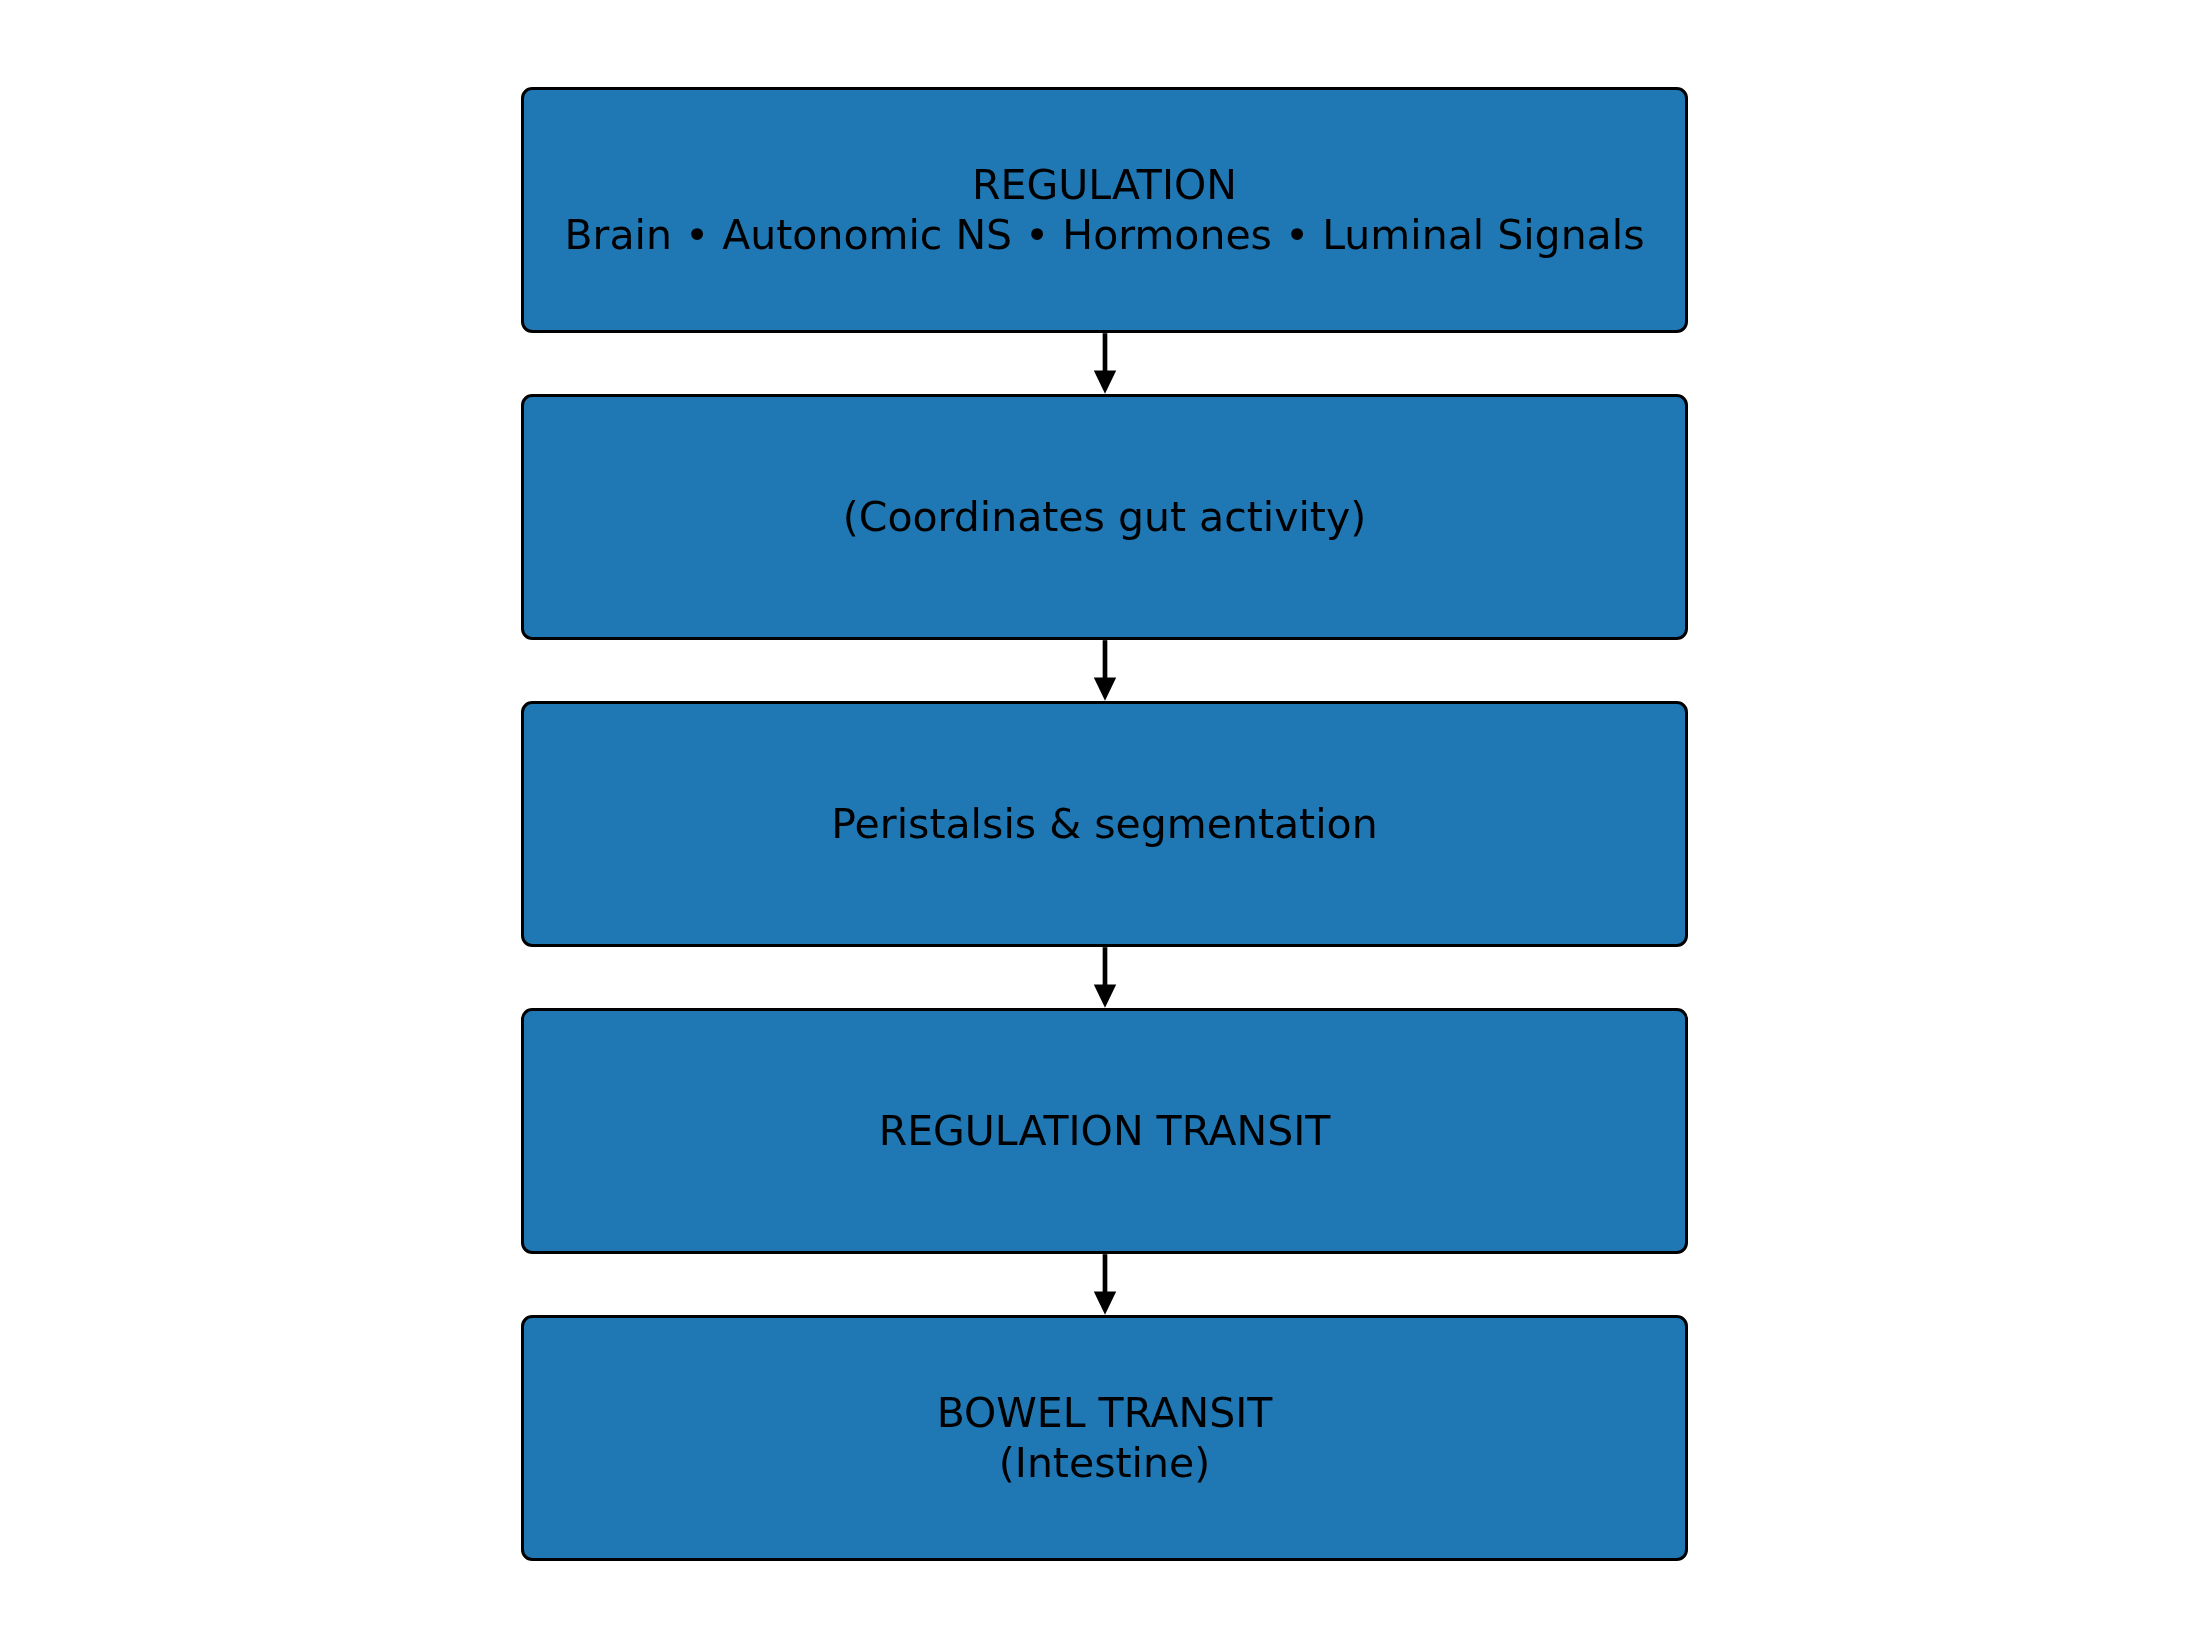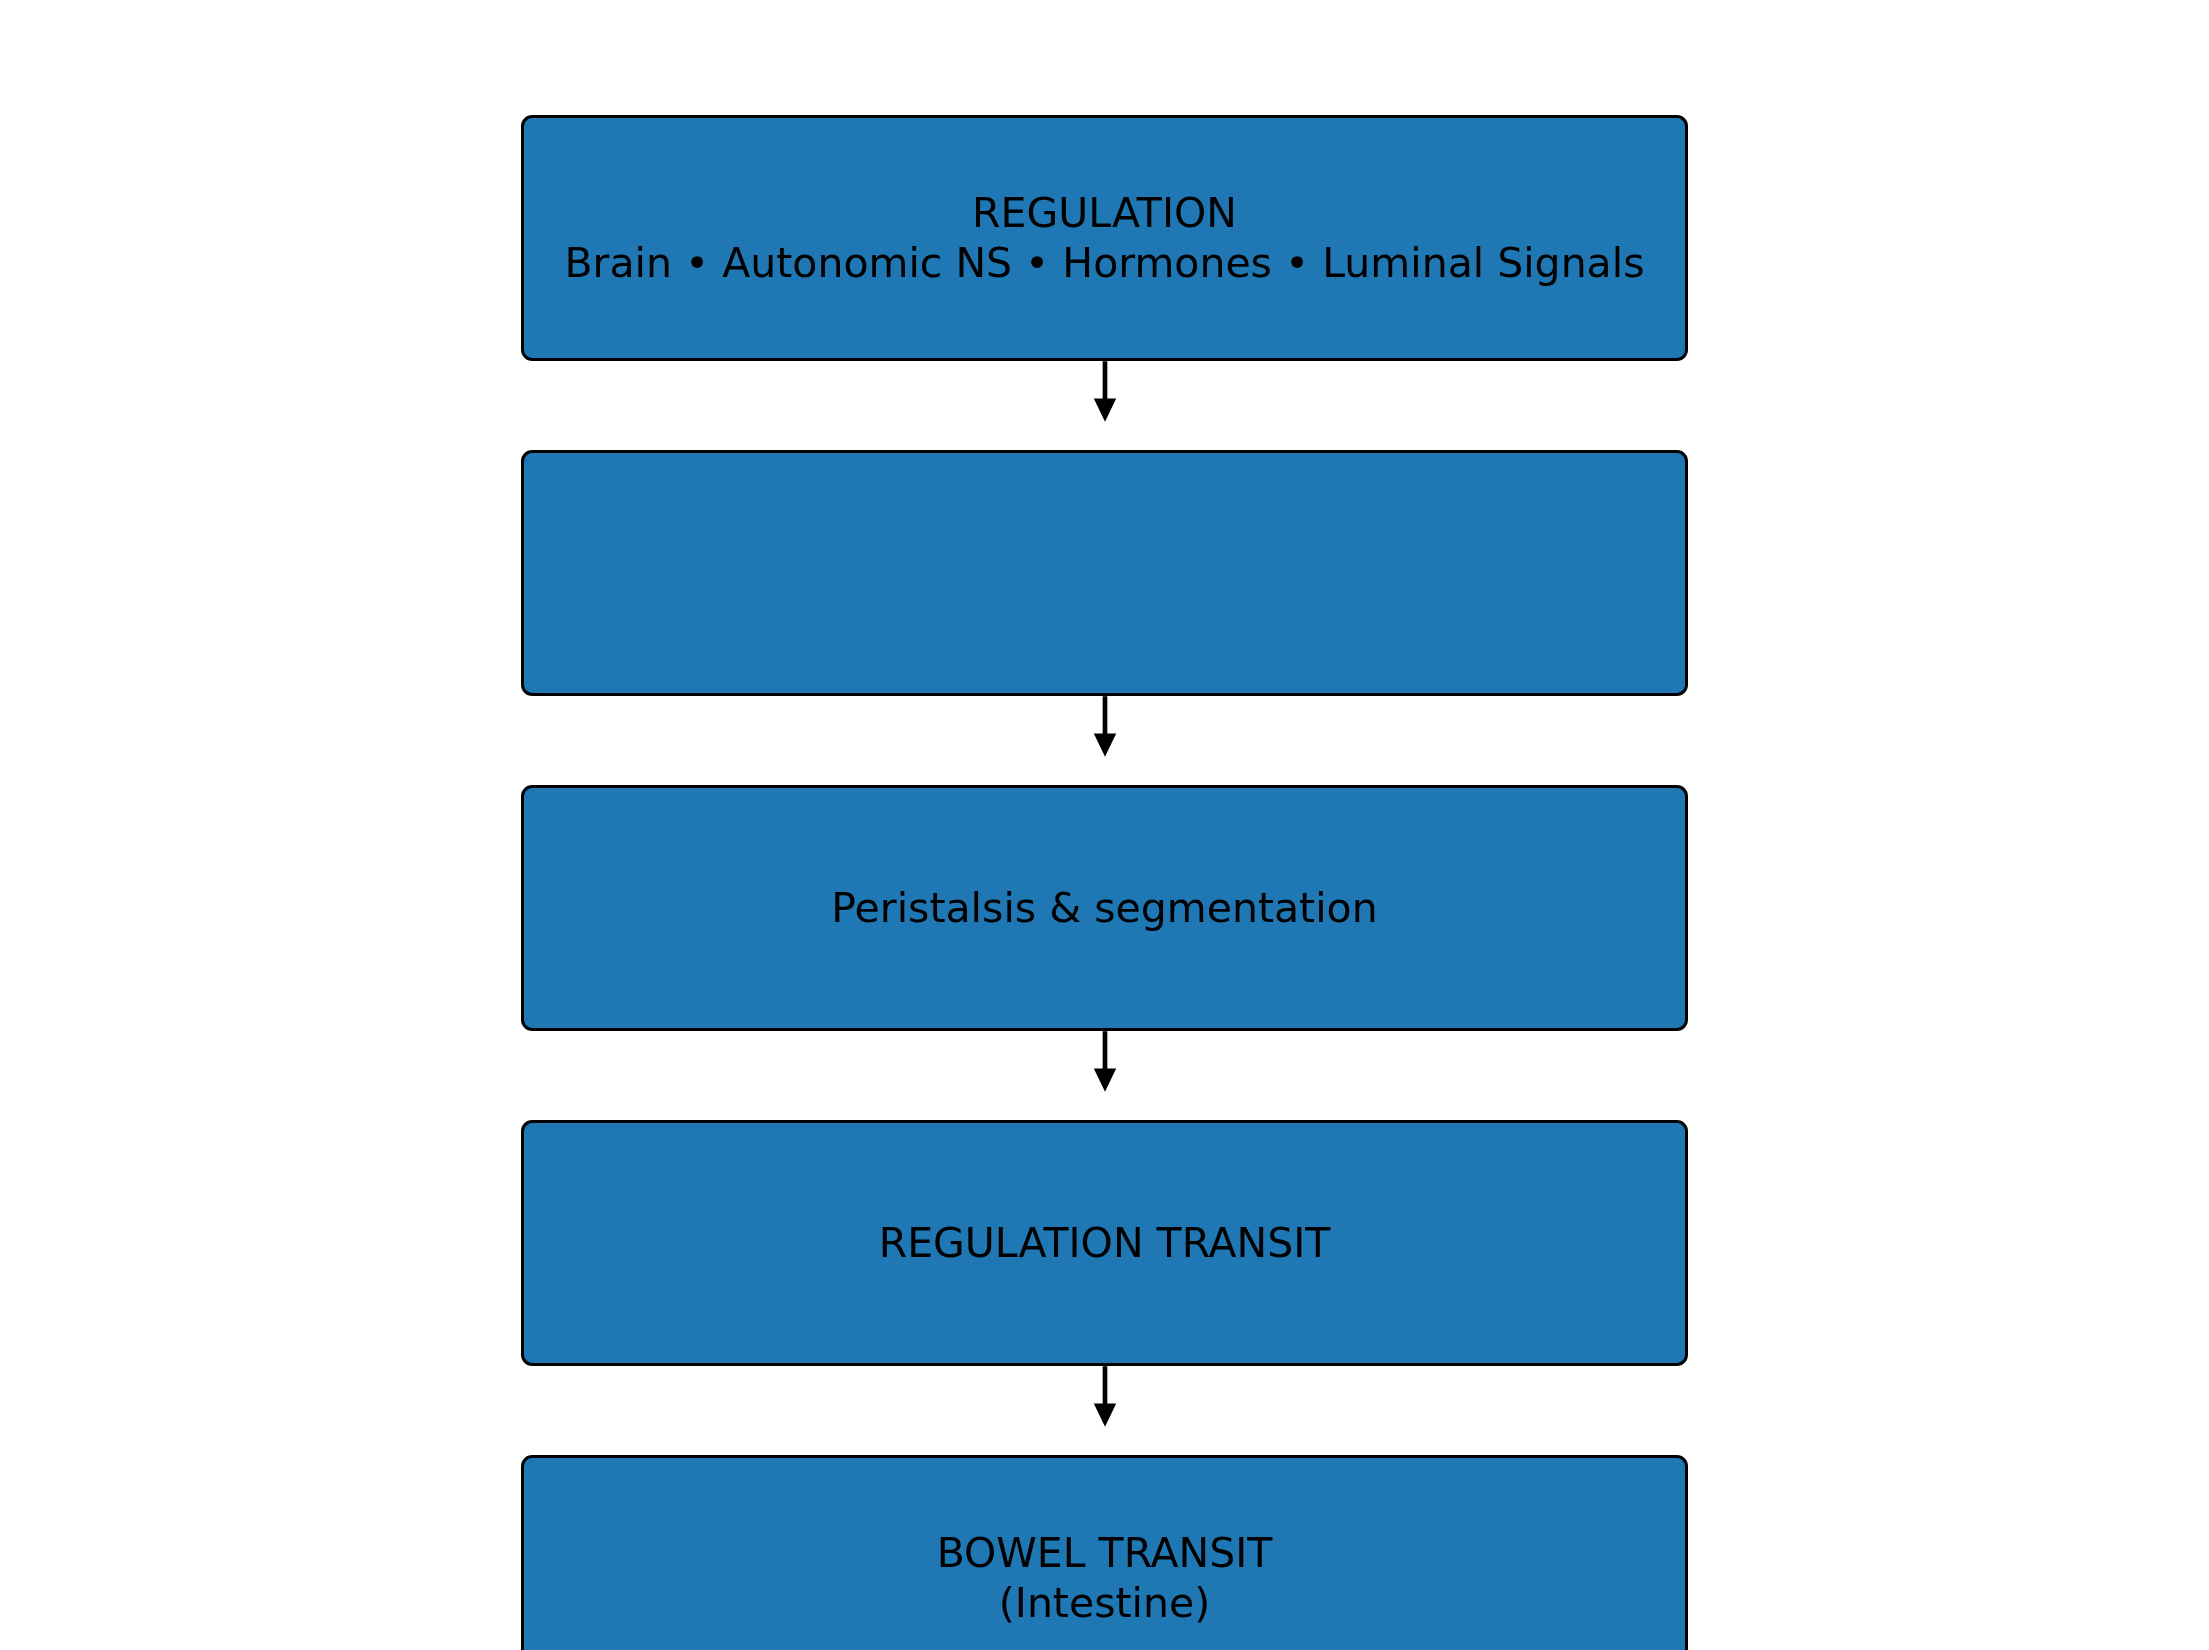--- a/index.html
+++ b/index.html
@@ -31,21 +31,20 @@
     background: var(--box-fill, #1f77b4);
     border: 3.7px solid var(--box-border, #000000);
     border-radius: 11.2px;
     display: flex;
     flex-direction: column;
     align-items: center;
     justify-content: center;
     text-align: center;
     color: var(--text-color, #000000);
     flex: none;
-    margin-top: 28px;
   }
   .flow-box .title,
   .flow-box .subtitle {
     font-size: 41px;
     line-height: 1.22;
     white-space: nowrap;
   }
   .arrow-gap {
     flex: none;
     height: 61px;
@@ -69,20 +68,21 @@
     </div>
 
     <div class="arrow-gap">
       <svg width="28" height="61" viewBox="0 0 30 65">
         <line x1="15" y1="0" x2="15" y2="44" stroke="#000000" stroke-width="5"></line>
         <polygon points="3,40 27,40 15,65" fill="#000000"></polygon>
       </svg>
     </div>
 
     <div class="flow-box">
+      <div class="subtitle">(Coordinates gut activity)</div>
     </div>
 
     <div class="arrow-gap">
       <svg width="28" height="61" viewBox="0 0 30 65">
         <line x1="15" y1="0" x2="15" y2="44" stroke="#000000" stroke-width="5"></line>
         <polygon points="3,40 27,40 15,65" fill="#000000"></polygon>
       </svg>
     </div>
 
     <div class="flow-box">

